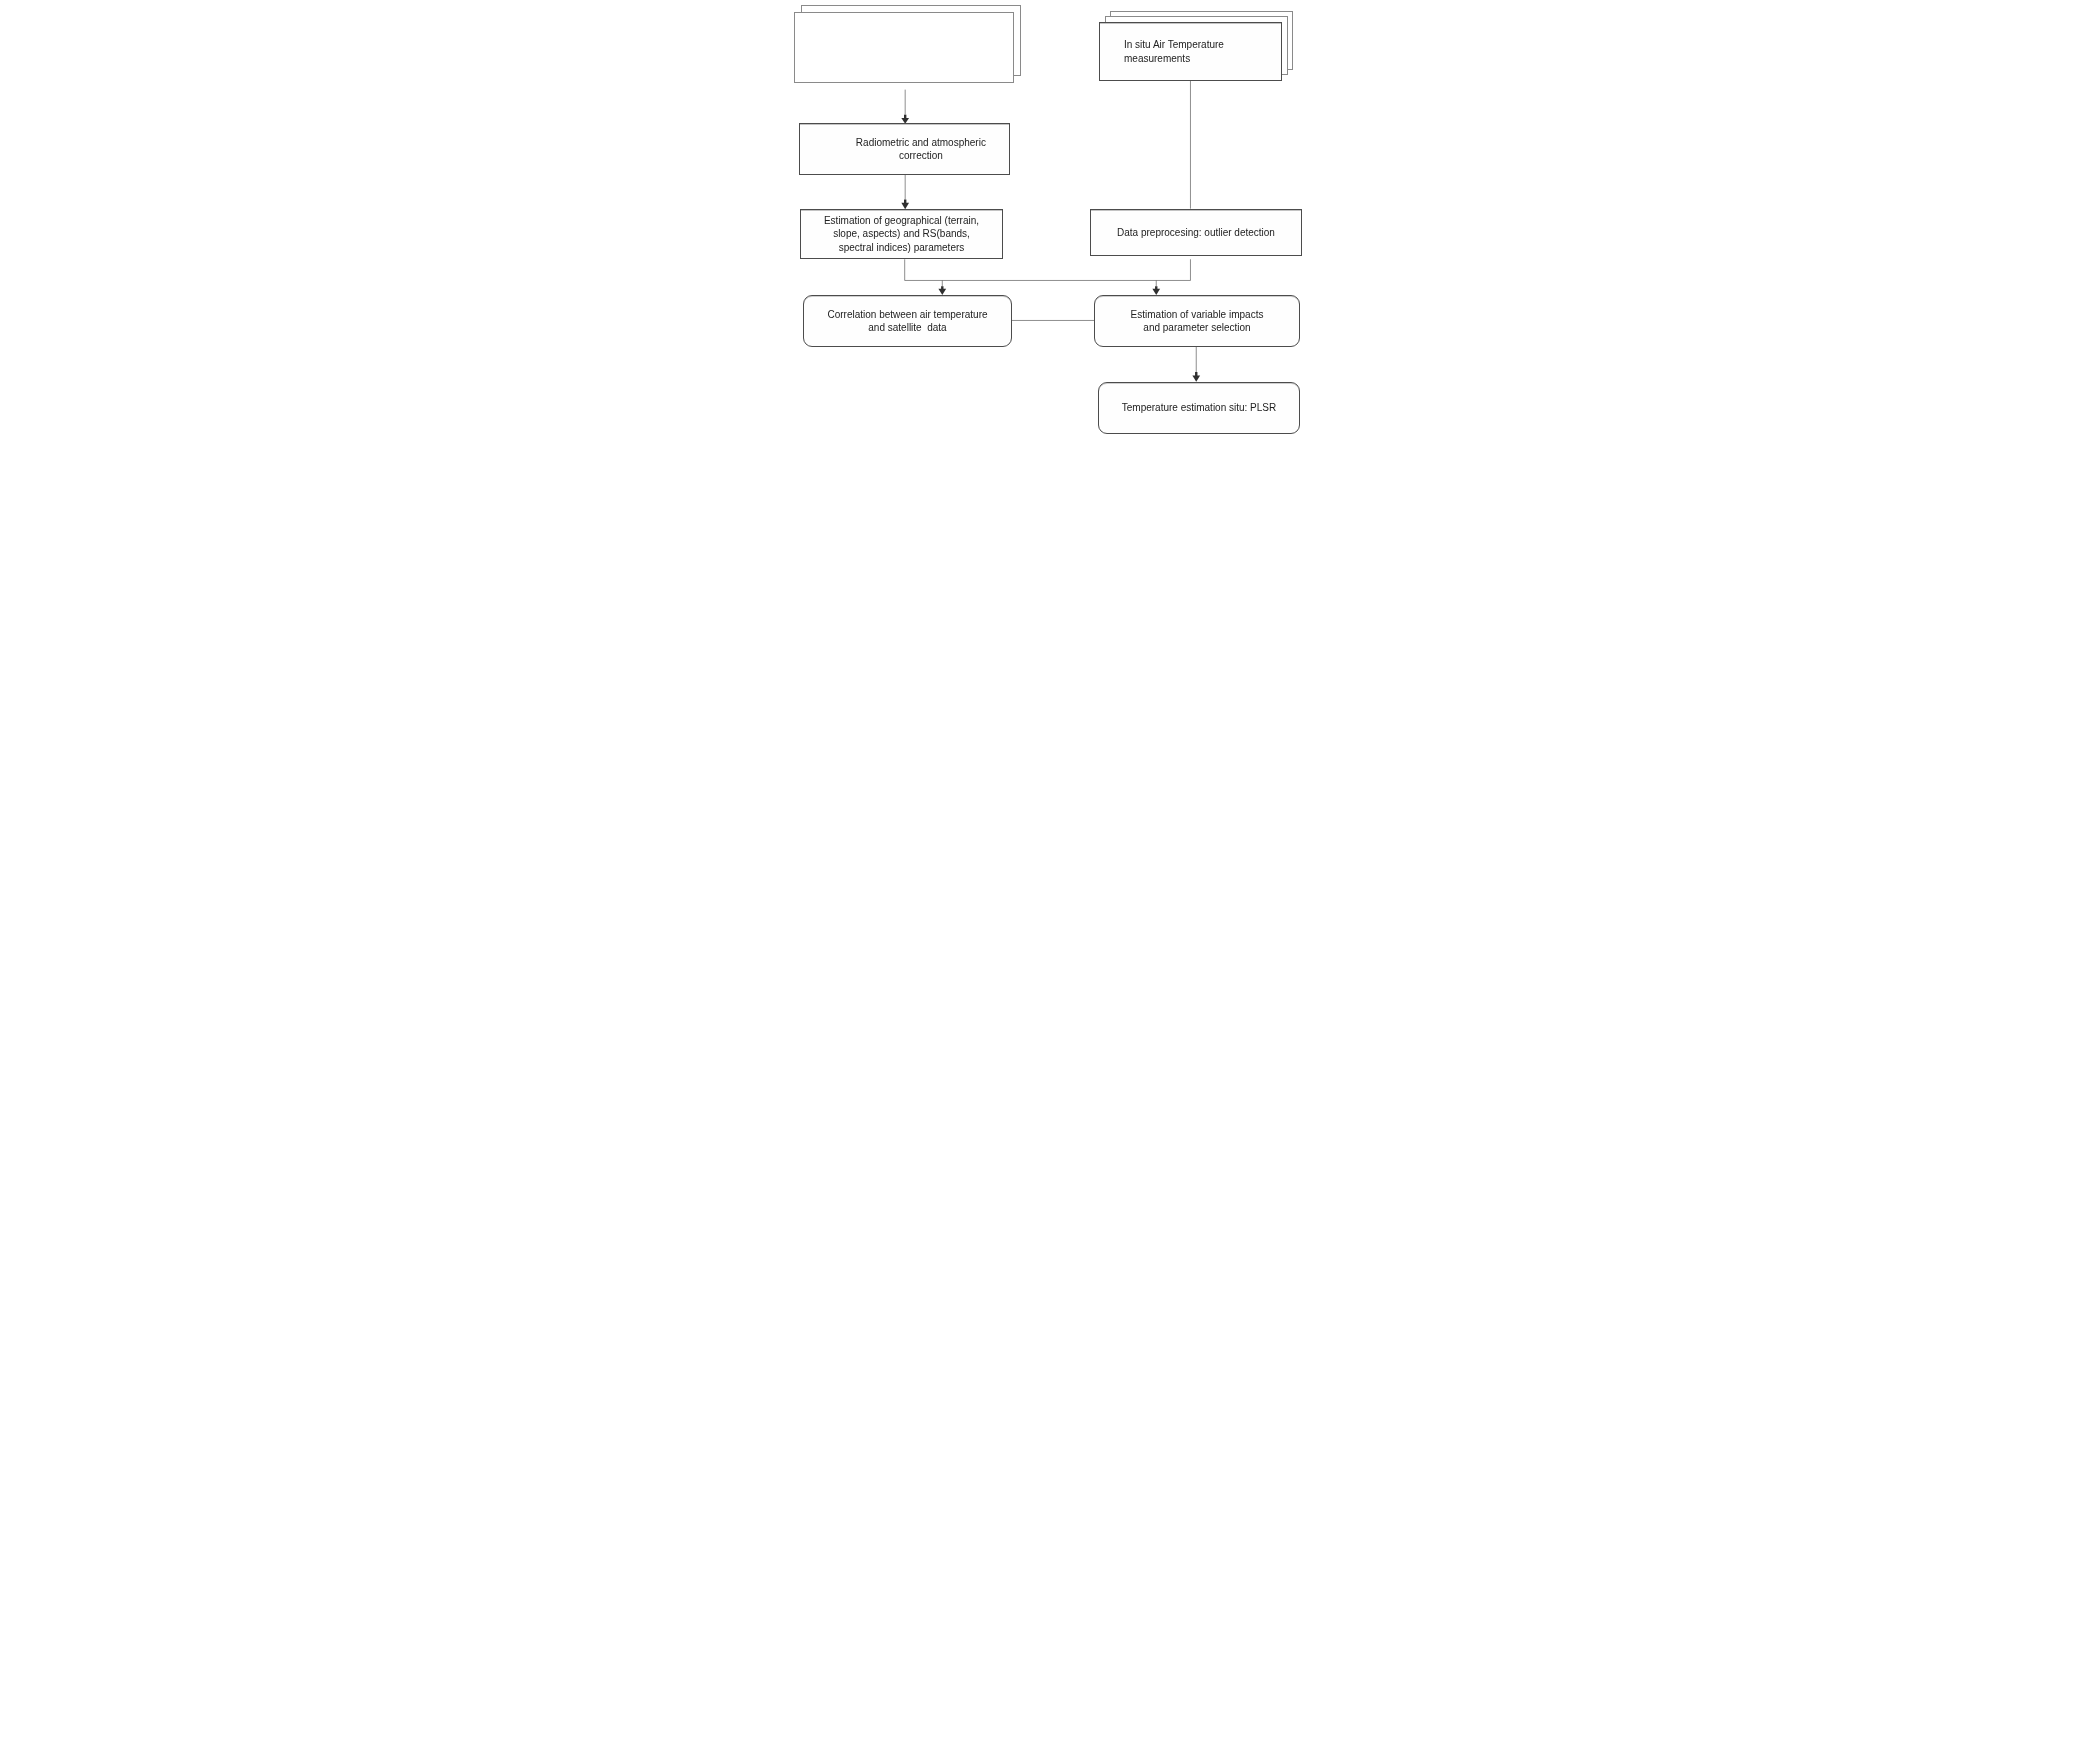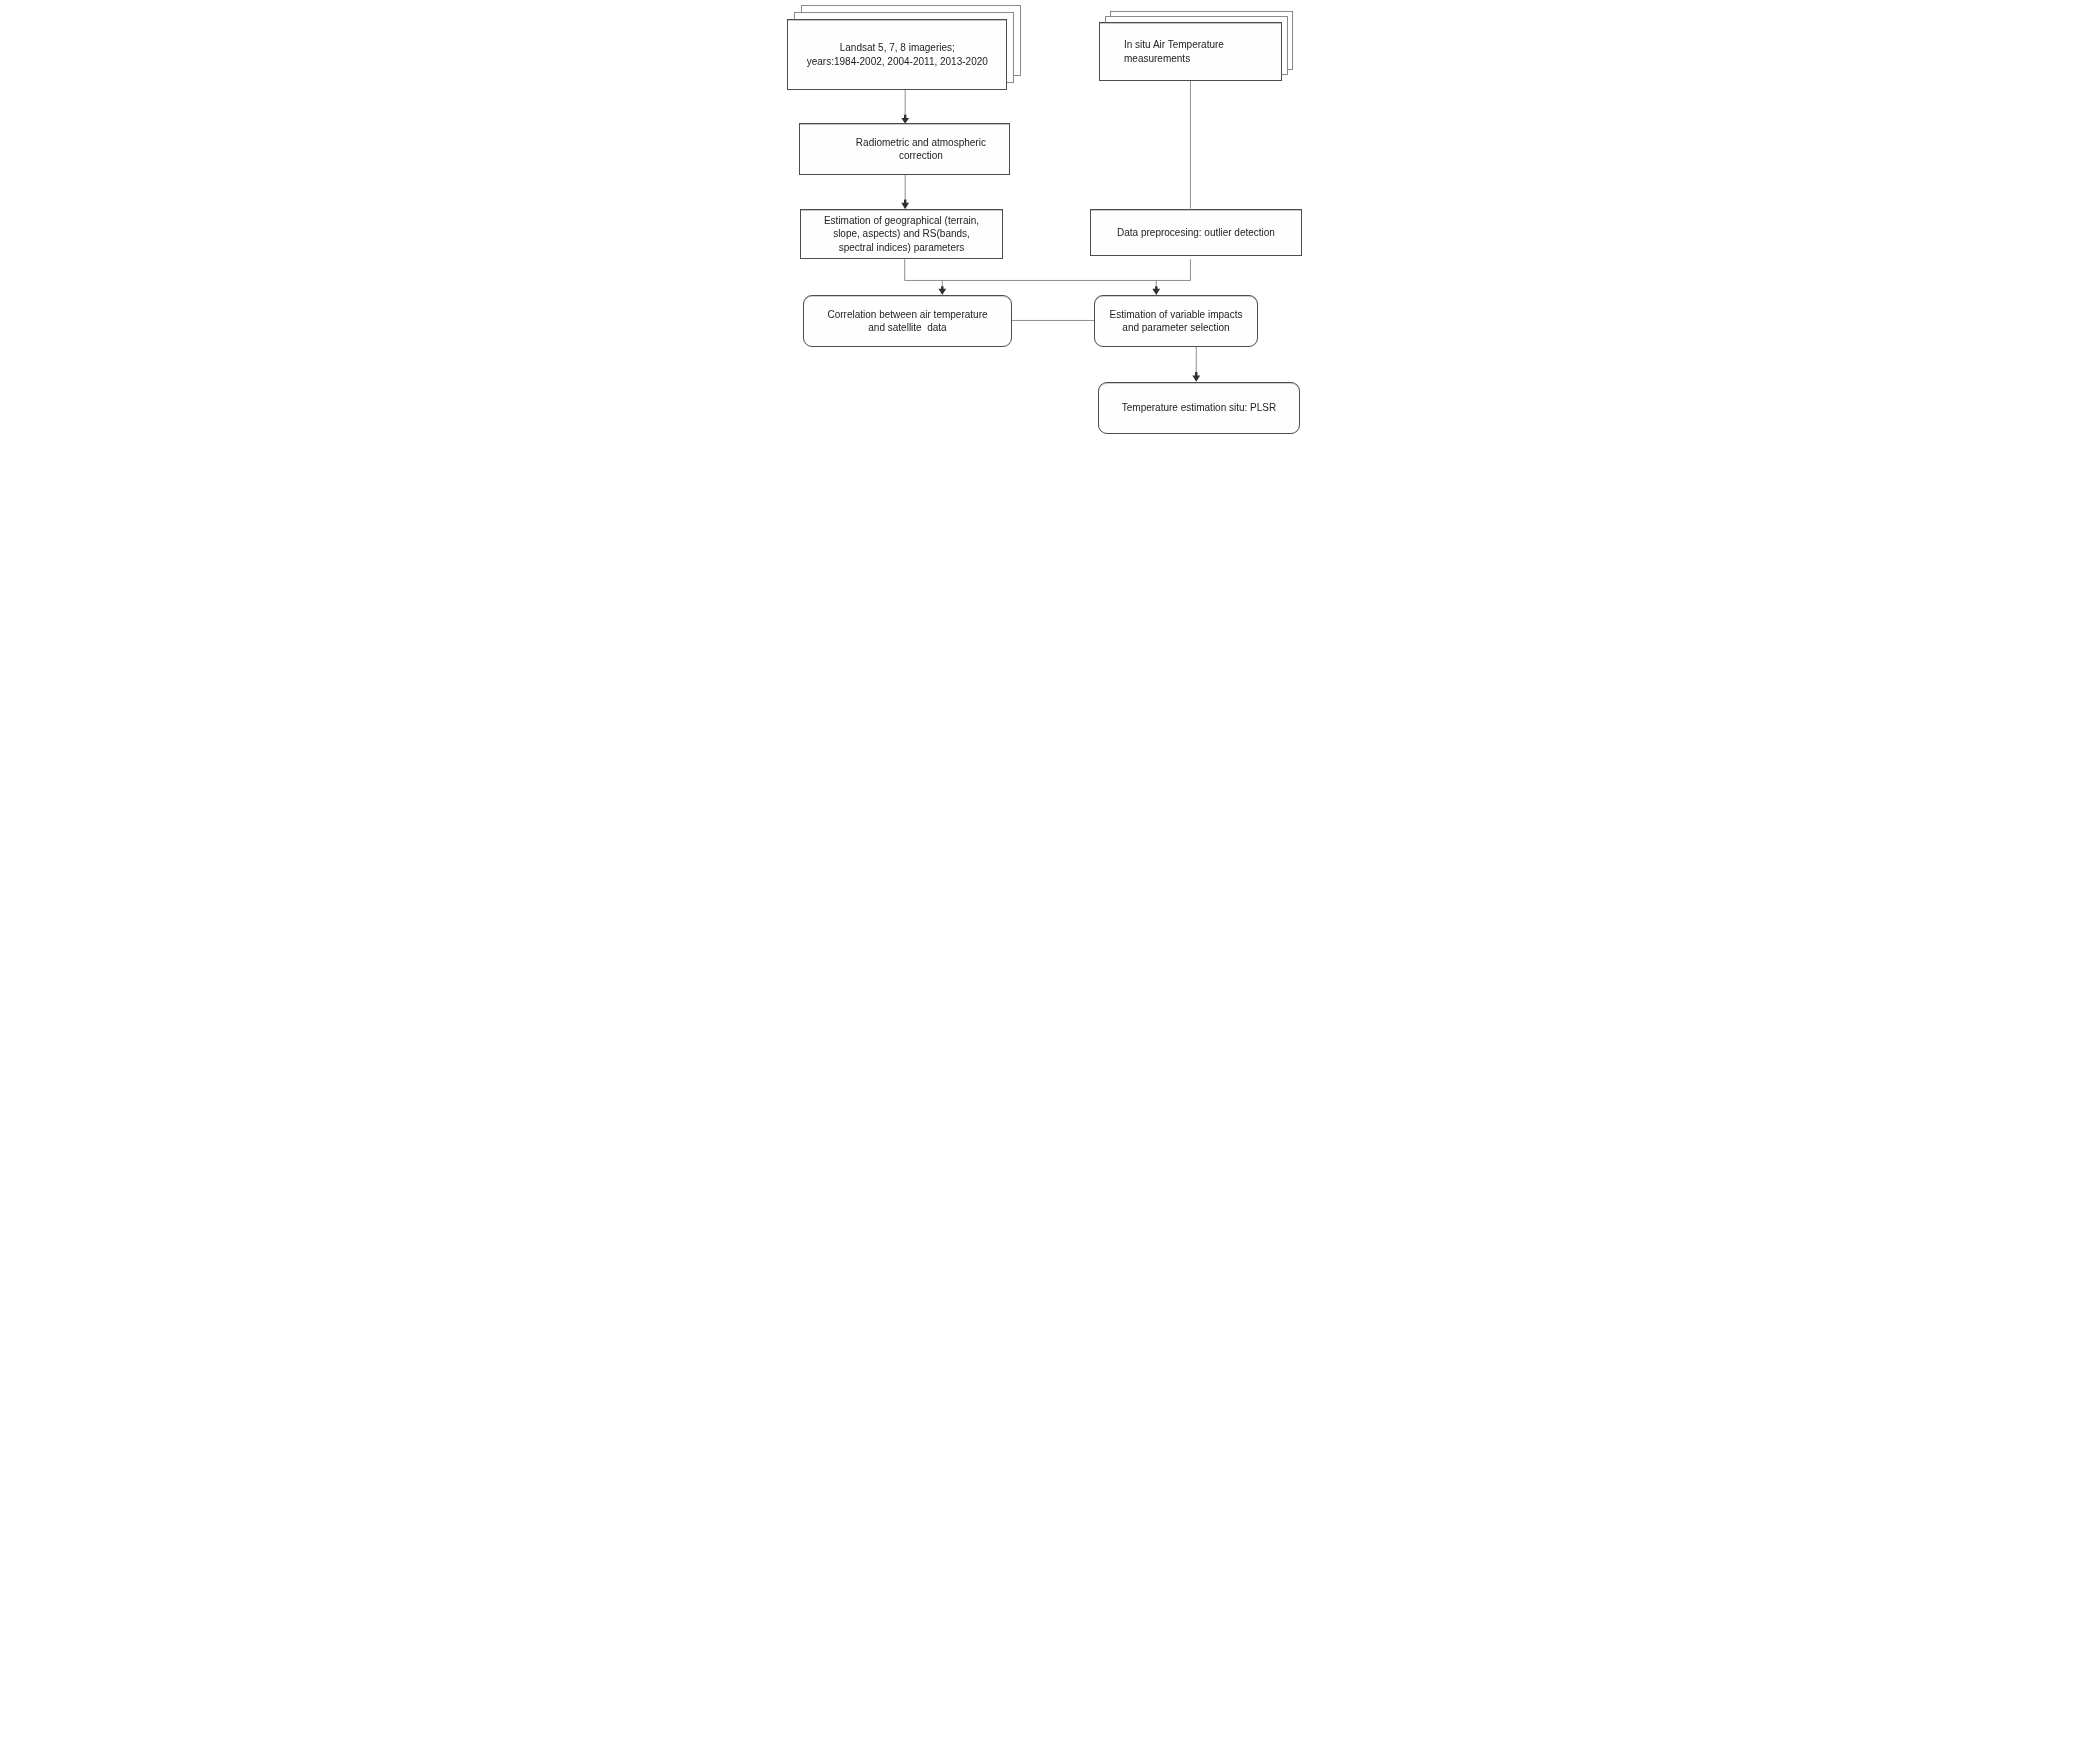--- a/index.html
+++ b/index.html
@@ -59,21 +59,21 @@
   #landsat-back  { left: 19px;  top: 5.3px; width: 220px; height: 71px; }
   #landsat-mid   { left: 12px;  top: 12px; width: 220px; height: 71px; }
   #landsat-face  { left: 5.3px;  top: 19px; width: 220px; height: 71px; z-index: 3; }
   #insitu-back   { left: 328px; top: 10.6px; width: 183px; height: 59px; }
   #insitu-mid    { left: 323px; top: 16.4px; width: 183px; height: 59px; }
   #insitu-face   { left: 317px; top: 22px; width: 183px; height: 59px; z-index: 3; }
   #radiometric   { left: 17.4px;  top: 123px; width: 211px; height: 52px; padding-left: 32px; }
   #estgeo        { left: 18px;  top: 209px; width: 203px; height: 50px; }
   #dataprep      { left: 308px; top: 209px; width: 212px; height: 47px; }
   #correlation   { left: 21px;  top: 295px; width: 209px; height: 52px; }
-  #varimpacts    { left: 312px; top: 295px; width: 164px; height: 52px; }
+  #varimpacts    { left: 312px; top: 295px; width: 206px; height: 52px; }
   #plsr          { left: 316px; top: 382px; width: 202px; height: 52px; }
 </style>
 </head>
 <body>
 
 <div class="canvas">
 
   <svg class="wires" viewBox="0 0 1082 911" width="522" height="439" stroke="#4a4a4a" fill="none">
 
     <g>
@@ -122,24 +122,20 @@
 
     <g>
       <line x1="859" y1="719" x2="859" y2="772" stroke-width="1.3"></line>
       <line x1="859" y1="772" x2="859" y2="781" stroke-width="5" stroke="#2f2f2f"></line>
       <polygon points="851,779 867,779 859,792" fill="#2f2f2f" stroke="none"></polygon>
     </g>
   </svg>
 
   <div id="landsat-back" class="stack-layer stack-back"></div>
   <div id="landsat-mid" class="stack-layer stack-mid"></div>
-  <div id="landsat-face" class="node stack-front">
-    <span class="label">Landsat 5, 7, 8 imageries;
-years:1984-2002, 2004-2011, 2013-2020</span>
-  </div>
 
   <div id="insitu-back" class="stack-layer stack-back"></div>
   <div id="insitu-mid" class="stack-layer stack-mid"></div>
   <div id="insitu-face" class="node stack-front left-text">
     <span class="label">In situ Air Temperature
 measurements</span>
   </div>
 
   <div id="radiometric" class="node">
     <span class="label">Radiometric and atmospheric

